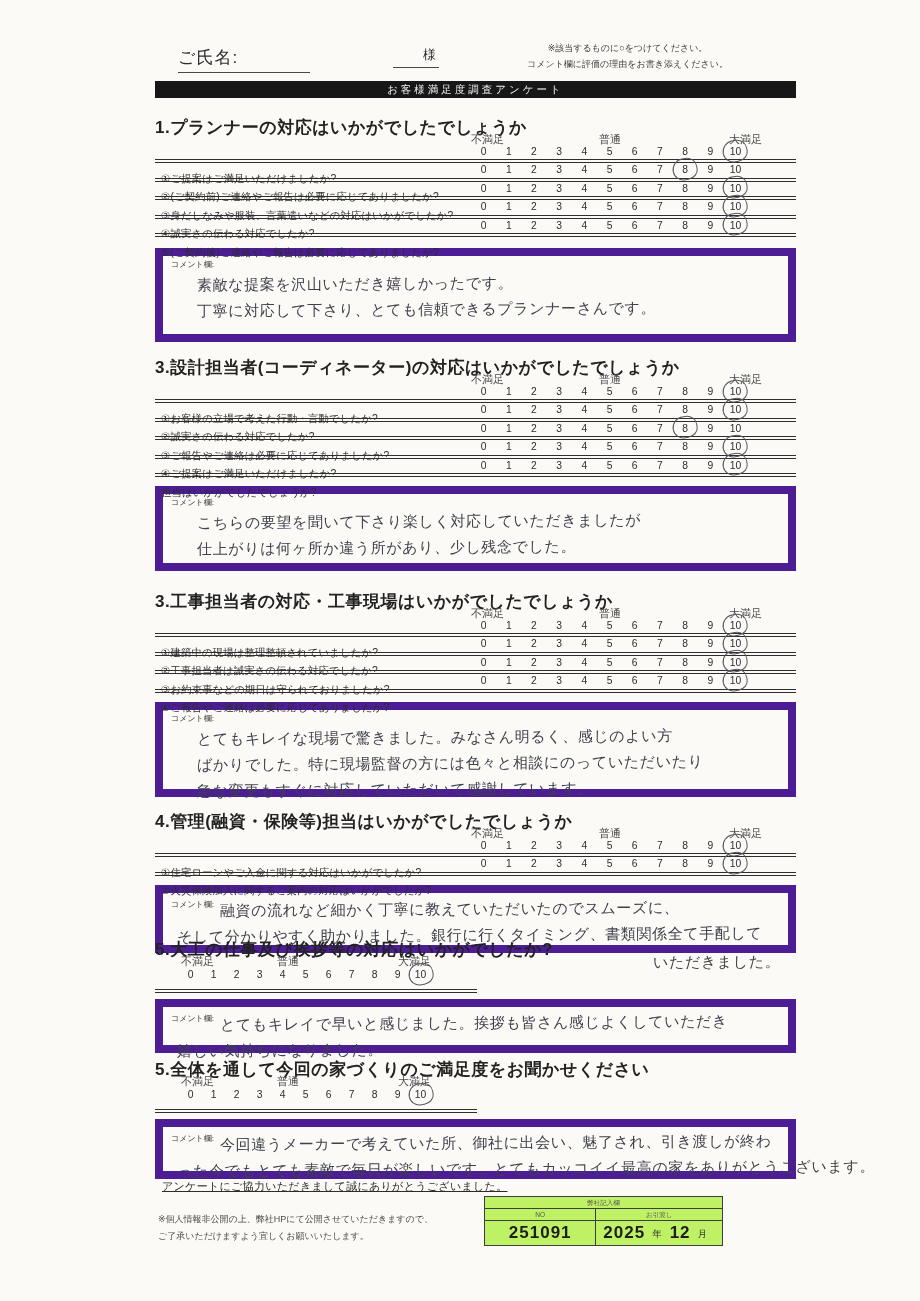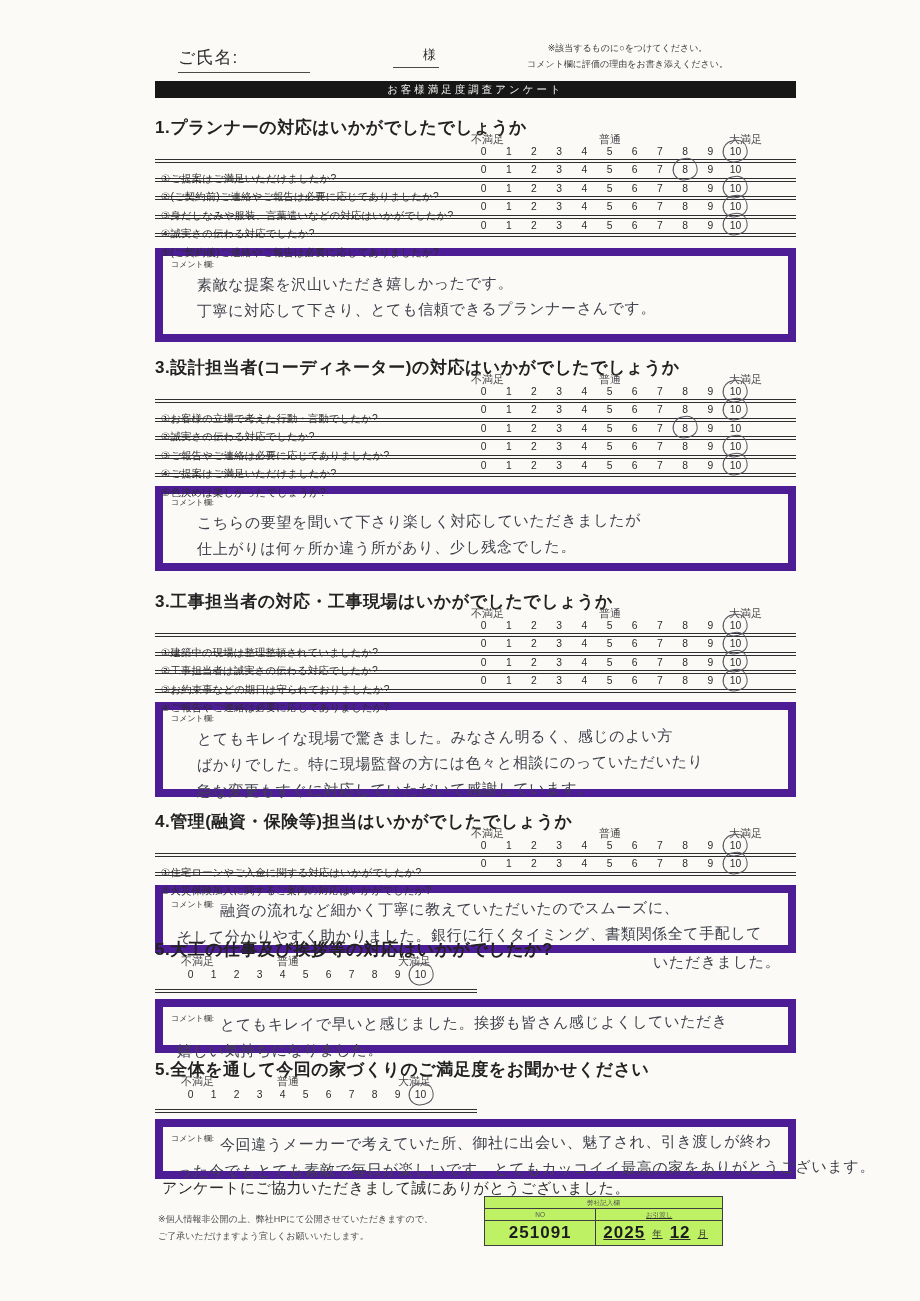--- a/index.html
+++ b/index.html
@@ -45,29 +45,29 @@
   #sec-3 .comment{height:68px;margin-top:9px}
   #sec-4 .comment{height:54px;margin-top:6px}
   #sec-5 .comment{height:60px;margin-top:6px}
   .c-label{font-size:8px;color:#333;display:block;}
   .hand{font-size:15px;color:#3f414b;letter-spacing:.6px;line-height:1.75;transform:rotate(-.4deg);}
   .hand-line{margin-left:26px;white-space:nowrap;}
   .inline-label .c-label{float:left;margin:3px 6px 0 0;}
   .inline-label .hand-line{margin-left:6px;}
   .overflow{position:absolute;left:498px;top:139px;white-space:nowrap;}
   
-  .thanks{position:absolute;left:162px;top:1179px;font-size:15px;letter-spacing:.3px;}
+  .thanks{position:absolute;left:162px;top:1179px;font-size:11px;letter-spacing:.3px;text-decoration:underline;}
   .privacy{position:absolute;left:158px;top:1211px;font-size:9px;color:#4a4a4c;line-height:1.9;}
   .office-box{position:absolute;left:484px;top:1196px;width:239px;border:1.2px solid #3e3e40;
     box-sizing:border-box;background:#bef264;}
   .ob-header{height:11px;border-bottom:1px solid #3e3e40;font-size:6.5px;color:#555;
     text-align:center;line-height:11px;}
   .ob-cols{display:flex;}
   .ob-col1{width:47%;border-right:1px solid #3e3e40;box-sizing:border-box;}
-  .ob-col2{width:53%;text-decoration:underline;}
+  .ob-col2{width:53%;}
   .ob-col-label{height:11px;border-bottom:1px solid #3e3e40;font-size:6.5px;color:#555;
     text-align:center;line-height:11px;}
   .ob-value{height:24px;display:flex;align-items:center;justify-content:center;
     font-size:17px;font-weight:bold;letter-spacing:1px;color:#1d1d1f;}
   .ob-value .unit{font-size:9.5px;font-weight:normal;margin:2px 7px 0 7px;color:#333;}
 </style>
 </head>
 <body>
 
 <div class="page">
@@ -241,21 +241,21 @@
             <span class="num">4</span>
             <span class="num">5</span>
             <span class="num">6</span>
             <span class="num">7</span>
             <span class="num">8</span>
             <span class="num">9</span>
             <span class="num circled">10</span>
           </div>
         </div>
         <div class="q-row">
-          <span class="q-label">⑤色決めは楽しかったでしょうか?</span>
+          <span class="q-label">担当はいかがでしたでしょうか?</span>
           <div class="nums">
             <span class="num">0</span>
             <span class="num">1</span>
             <span class="num">2</span>
             <span class="num">3</span>
             <span class="num">4</span>
             <span class="num">5</span>
             <span class="num">6</span>
             <span class="num">7</span>
             <span class="num">8</span>

